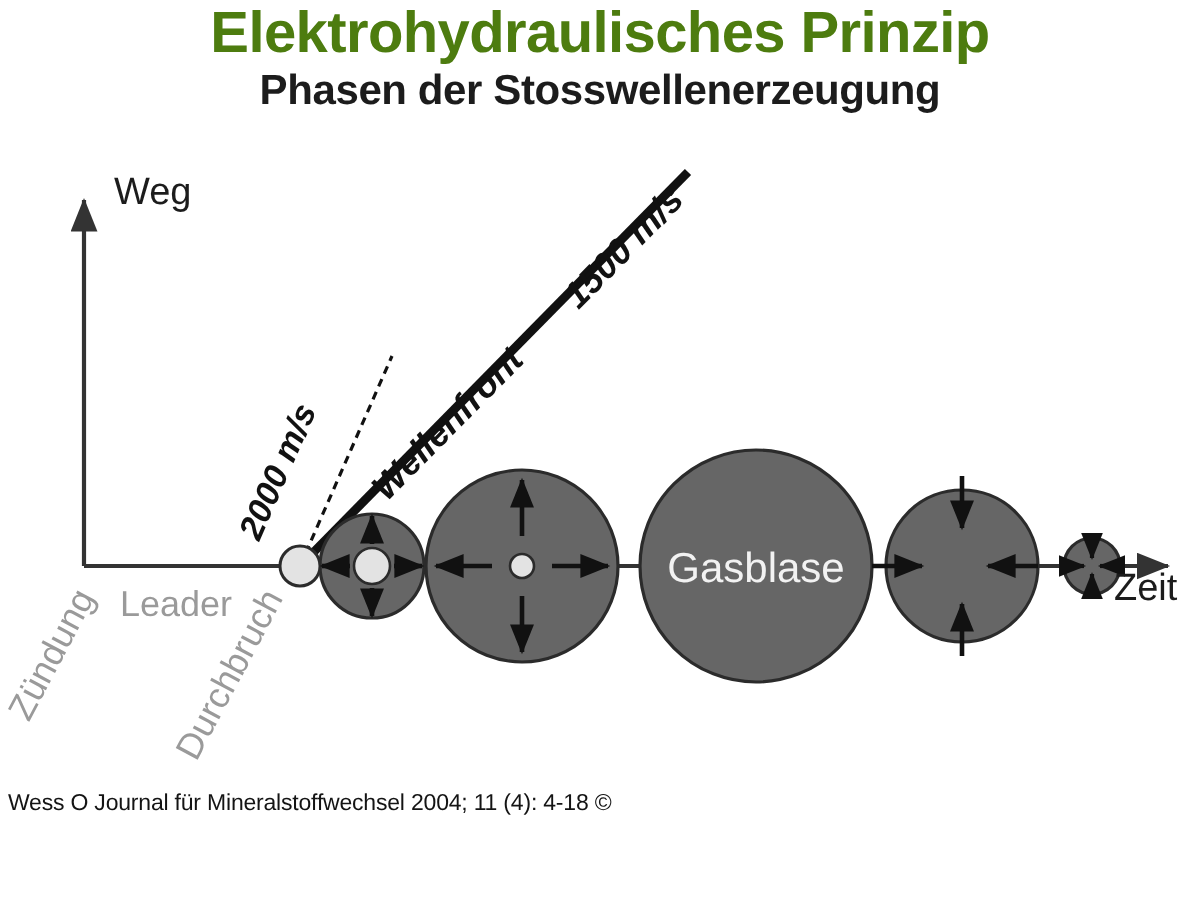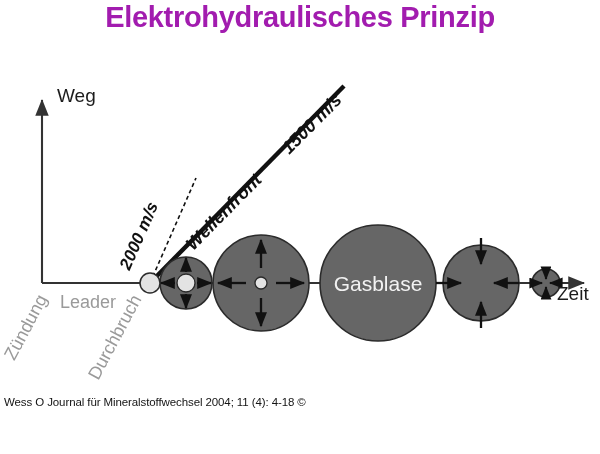--- a/index.html
+++ b/index.html
@@ -22,21 +22,21 @@
   #titles {
     position: absolute;
     top: 0;
     left: 0;
     width: 600px;
     text-align: center;
   }
   #title-main {
     font-size: 29px;
     font-weight: bold;
-    color: #a21caf;
+    color: #4d7c0f;
     letter-spacing: -0.3px;
     line-height: 32px;
     margin-top: 1px;
     white-space: nowrap;
   }
   #title-sub {
     font-size: 21px;
     font-weight: bold;
     color: #1c1c1c;
     letter-spacing: -0.2px;
@@ -60,20 +60,21 @@
     letter-spacing: -0.1px;
   }
 </style>
 </head>
 <body>
 
 <div id="figure">
 
   <div id="titles">
     <div id="title-main">Elektrohydraulisches Prinzip</div>
+    <div id="title-sub">Phasen der Stosswellenerzeugung</div>
   </div>
 
   <svg id="canvas" width="600" height="454" viewBox="0 0 600 454">
     <defs>
       <marker id="arrowAxis" markerWidth="9" markerHeight="9" refX="7.5" refY="3.2" orient="auto" markerUnits="strokeWidth">
         <path d="M0,0 L8,3.2 L0,6.4 z" fill="#333333"></path>
       </marker>
       <marker id="arrowBlack" markerWidth="7" markerHeight="7" refX="6" refY="2.6" orient="auto" markerUnits="strokeWidth">
         <path d="M0,0 L6.5,2.6 L0,5.2 z" fill="#111111"></path>
       </marker>

